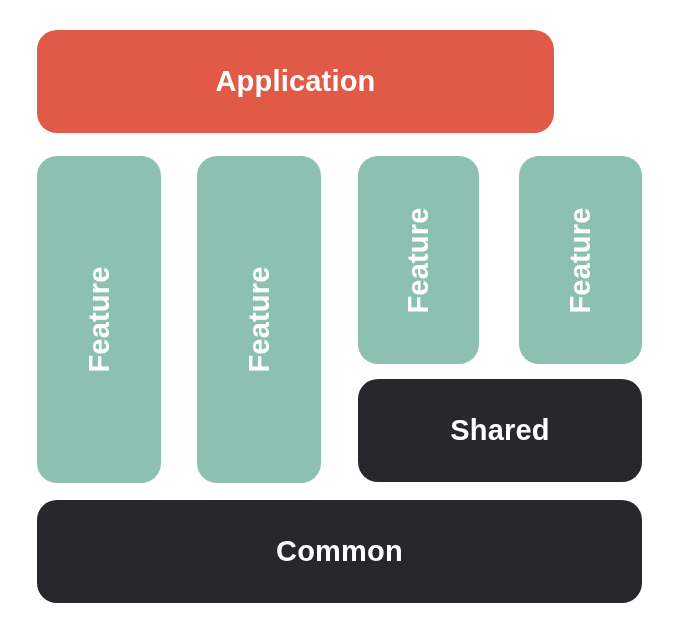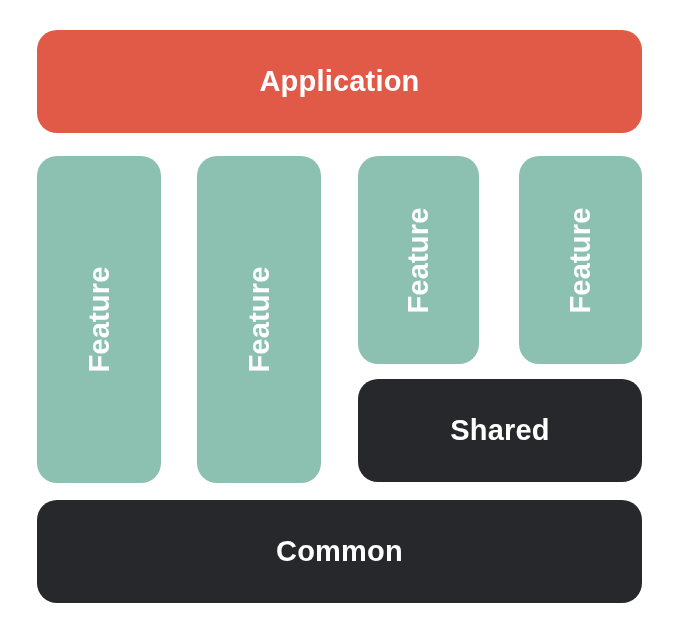--- a/index.html
+++ b/index.html
@@ -25,21 +25,21 @@
   .label {
     font-weight: 700;
     font-size: 29px;
     letter-spacing: 0.2px;
     white-space: nowrap;
   }
   .vertical .label {
     transform: rotate(-90deg);
   }
   
-  .app      { left: 37px;  top: 30px;  width: 605px; height: 103px; }
+  .app      { left: 37px;  top: 30px;  width: 517px; height: 103px; }
   .f1       { left: 37px;  top: 156px; width: 124px; height: 327px; }
   .f2       { left: 197px; top: 156px; width: 124px; height: 327px; }
   .f3       { left: 358px; top: 156px; width: 121px; height: 208px; }
   .f4       { left: 519px; top: 156px; width: 123px; height: 208px; }
   .shared   { left: 358px; top: 379px; width: 284px; height: 103px; }
   .common   { left: 37px;  top: 500px; width: 605px; height: 103px; }
 </style>
 </head>
 <body>
 

